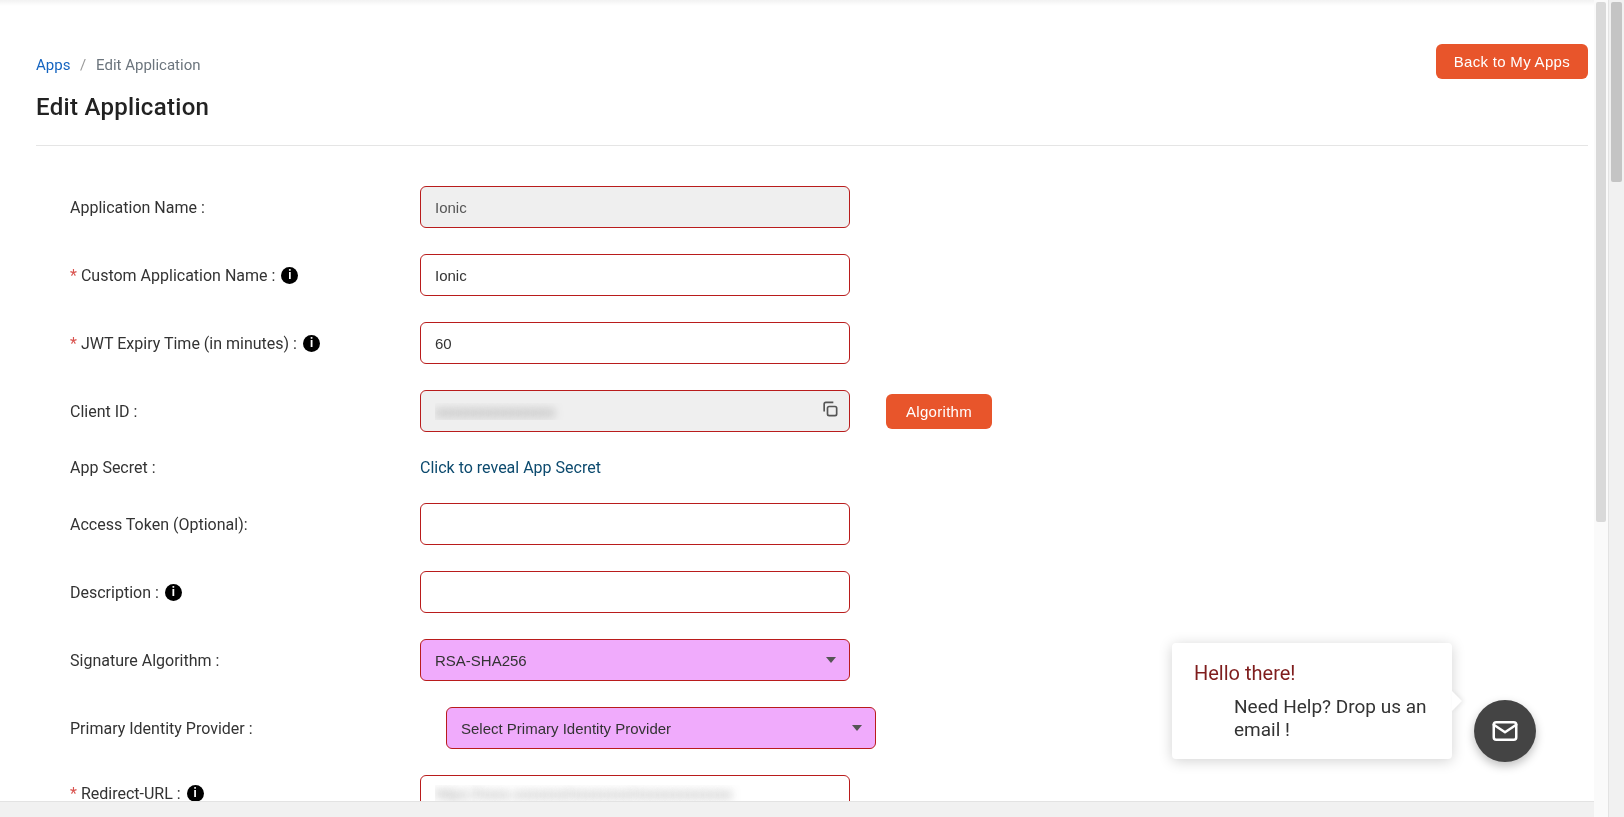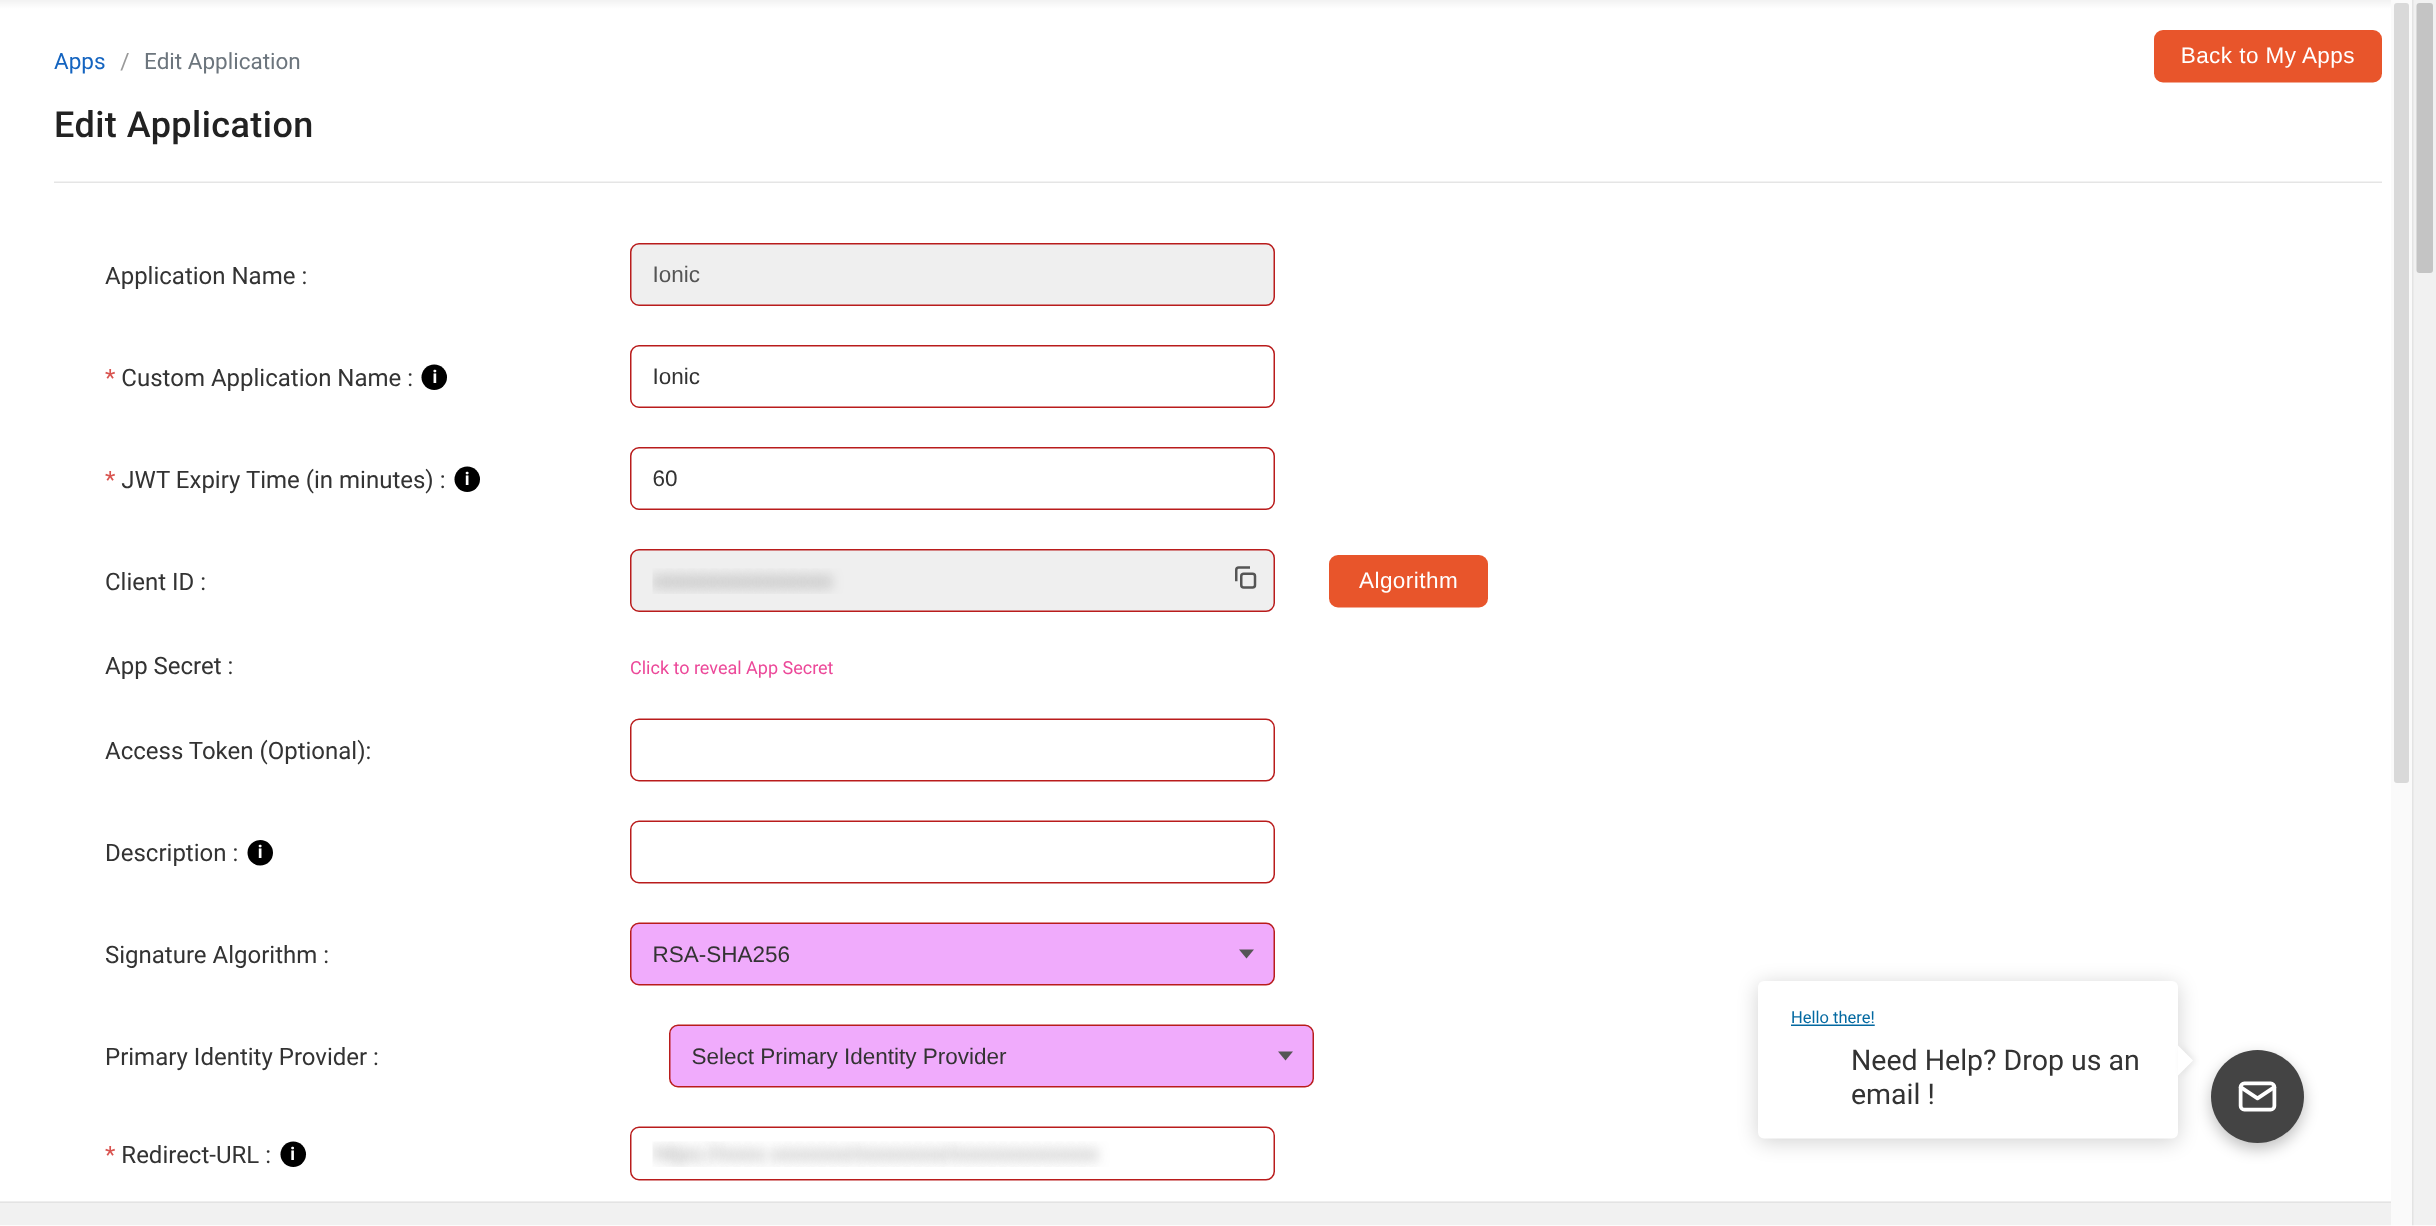--- a/index.html
+++ b/index.html
@@ -12,21 +12,21 @@
     position: relative;
     overflow: hidden;
   }
   .top-shadow {
     position: absolute;
     top: 0; left: 0; right: 0;
     height: 6px;
     background: linear-gradient(to bottom, rgba(0,0,0,0.05), rgba(0,0,0,0));
   }
   .content {
-    padding: 20px 36px 0 36px;
+    padding: 44px 36px 0 36px;
   }
   .header-row {
     display: flex;
     justify-content: space-between;
     align-items: flex-start;
     margin-bottom: 8px;
   }
   .breadcrumb {
     font-size: 15px;
     color: #6c757d;
@@ -146,36 +146,36 @@
     color: #555;
   }
   .redirect-wrap .text-input {
     color: transparent;
     text-shadow: 0 0 8px rgba(80,80,80,0.55);
   }
   .after-col {
     margin-left: 36px;
   }
   .link-reveal {
-    color: #ec4899;
-    font-size: 12px;
+    color: #0c4a6e;
+    font-size: 16px;
     cursor: pointer;
   }
   
   .chat-popup {
     position: absolute;
     right: 172px;
     bottom: 58px;
     background: #fff;
     border-radius: 4px;
     box-shadow: 0 2px 14px rgba(0,0,0,0.18);
     padding: 18px 22px;
     width: 280px;
   }
-  .chat-popup .t1 { font-size: 11px; color: #0369a1; margin-bottom: 10px; text-decoration: underline; }
+  .chat-popup .t1 { font-size: 20px; color: #7f1d1d; margin-bottom: 10px; }
   .chat-popup .t2 { font-size: 19px; color: #333; margin-left: 40px; }
   .chat-popup .arrow {
     position: absolute;
     right: -10px;
     top: 50%;
     transform: translateY(-50%);
     width: 0; height: 0;
     border-top: 10px solid transparent;
     border-bottom: 10px solid transparent;
     border-left: 10px solid #fff;

